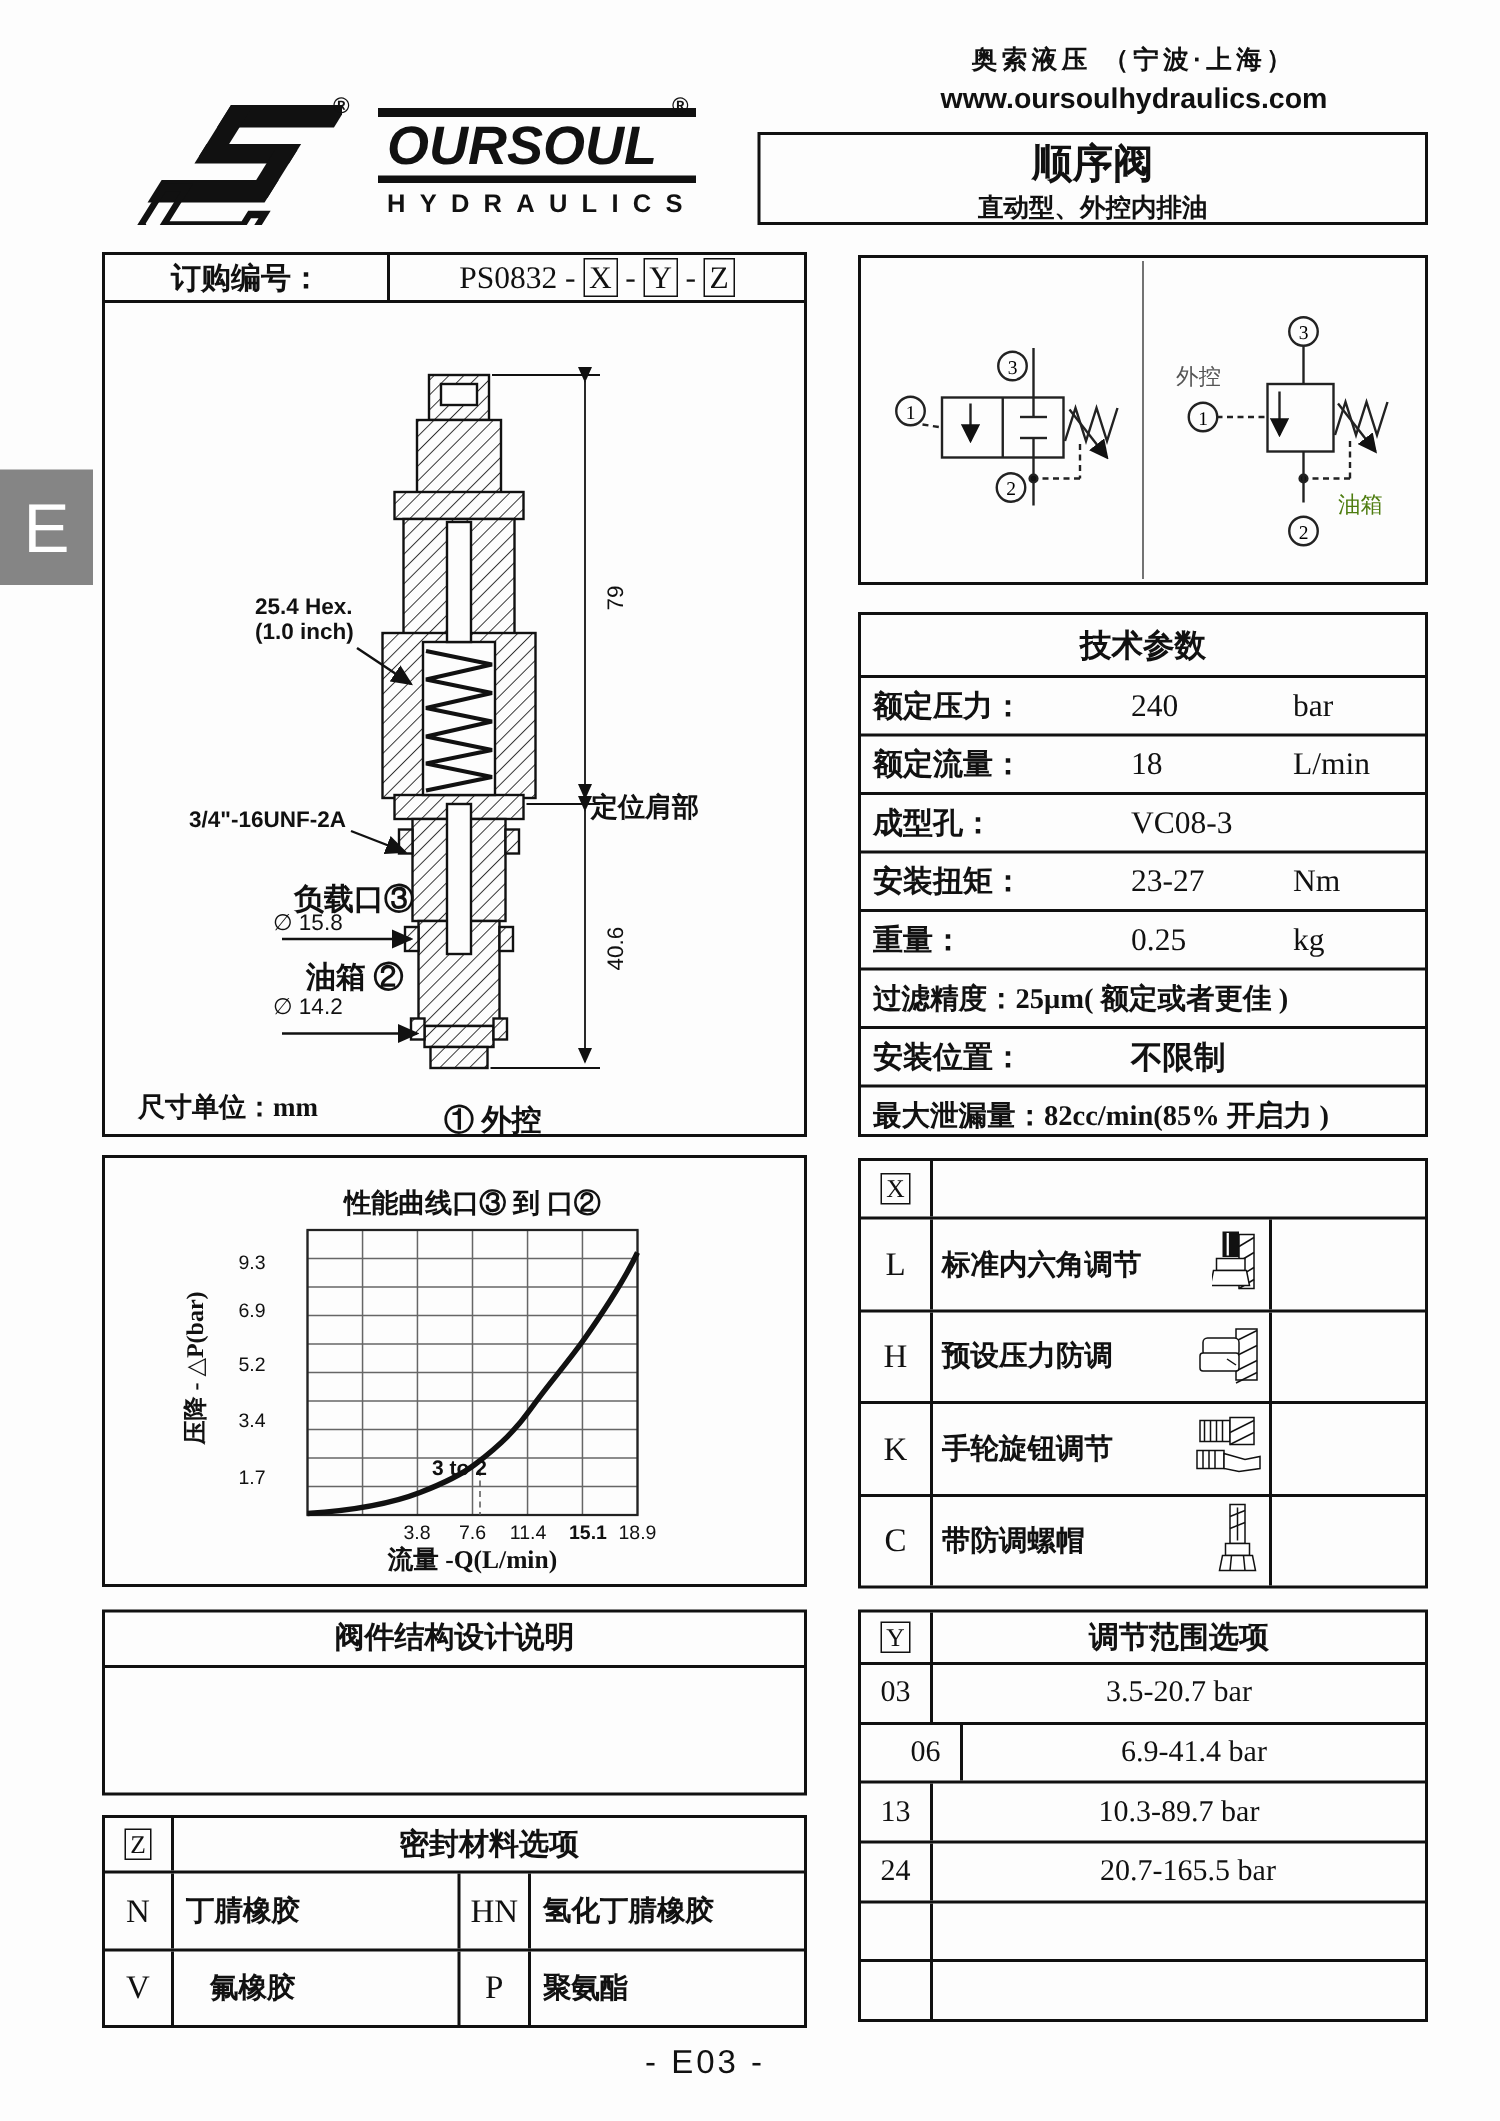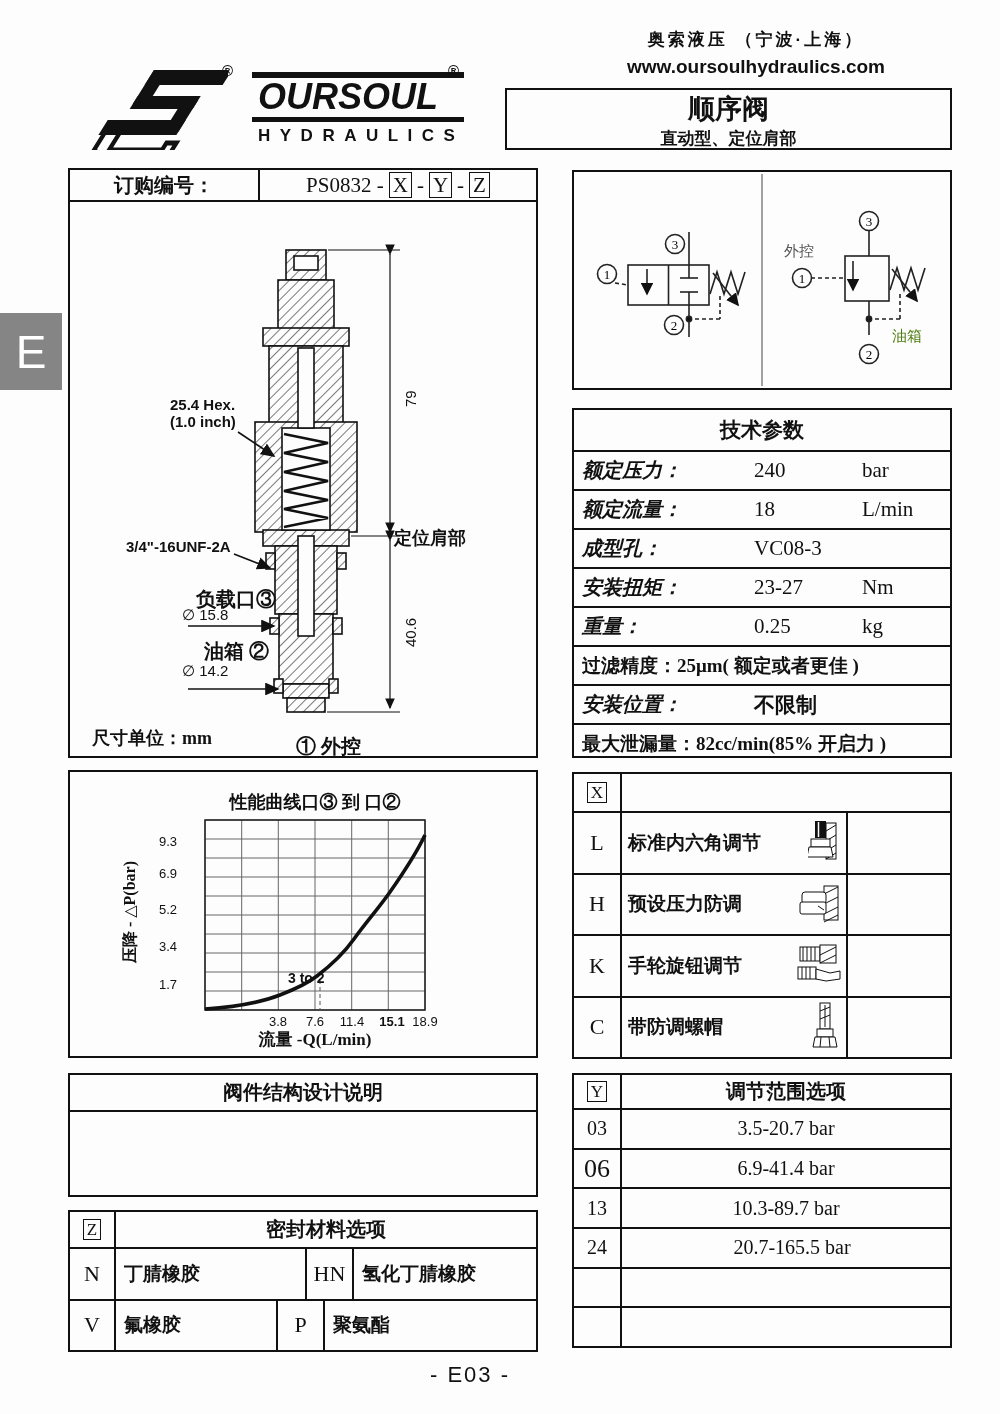--- a/index.html
+++ b/index.html
@@ -20,21 +20,21 @@
               letter-spacing:9.5px;margin-top:4px;padding-left:6px;}
   .reg{font-size:15px;font-family:"Liberation Sans",sans-serif;font-weight:bold;}
   
   .order-label{position:absolute;left:0;top:0;width:190px;height:100%;display:flex;
                align-items:center;justify-content:center;border-right:2px solid #111;
                box-sizing:border-box;font-size:20px;}
   .order-value{position:absolute;left:190px;top:0;right:0;height:100%;display:flex;
                align-items:center;justify-content:center;font-size:21px;gap:5px;}
   
   .t-row{position:relative;border-top:2px solid #111;height:39px;display:flex;align-items:center;box-sizing:border-box;}
-  .t-row .lab{width:172px;padding-left:8px;font-size:20px;font-style:italic;}
+  .t-row .lab{width:172px;padding-left:8px;font-size:20px;}
   .t-row .val{width:108px;font-size:21px;}
   .t-row .unit{flex:1;font-size:21px;}
   .t-row .full{padding-left:8px;font-size:19px;}
   .t-head{height:40px;display:flex;align-items:center;justify-content:center;font-size:21px;}
   
   .opt-head{display:flex;border-bottom:2px solid #111;box-sizing:border-box;align-items:center;}
   .opt-code-cell{width:48px;display:flex;align-items:center;justify-content:center;
                  border-right:2px solid #111;box-sizing:border-box;align-self:stretch;}
   .opt-title{flex:1;text-align:center;font-size:20px;}
   .opt-row{display:flex;border-bottom:2px solid #111;box-sizing:border-box;}
@@ -70,21 +70,21 @@
     <div class="wordmark">OURSOUL</div>
     <div class="hydraulics">HYDRAULICS</div>
   </div>
   <div class="abs reg" style="left:448px;top:62px;">®</div>
 
   <div class="abs cjk center" style="left:560px;top:28px;width:392px;font-size:17px;letter-spacing:3px;font-family:'Liberation Sans',sans-serif;">奥索液压 （宁波·上海）</div>
   <div class="abs center sans" style="left:560px;top:56px;width:392px;font-size:19px;font-weight:600;">www.oursoulhydraulics.com</div>
 
   <div class="box" style="left:505px;top:88px;width:447px;height:62px;">
     <div class="center cjk" style="font-size:27px;margin-top:1px;">顺序阀</div>
-    <div class="center cjk" style="font-size:17px;">直动型、定位肩部</div>
+    <div class="center cjk" style="font-size:17px;">直动型、外控内排油</div>
   </div>
 
   <div class="box" style="left:68px;top:168px;width:470px;height:34px;">
     <div class="order-label cjk">订购编号：</div>
     <div class="order-value serif">
       <span>PS0832 -</span>
       <span class="codebox">X</span>
       <span>-</span>
       <span class="codebox">Y</span>
       <span>-</span>
@@ -392,21 +392,21 @@
       <div class="opt-code-cell">
           <span class="codebox serif" style="font-size:17px;">Y</span>
         </div>
       <div class="opt-title cjk">调节范围选项</div>
     </div>
     <div class="opt-row" style="flex:1;align-items:center;">
       <div class="opt-code-cell serif" style="font-size:20px;">03</div>
       <div class="center serif" style="flex:1;font-size:20px;">3.5-20.7 bar</div>
     </div>
     <div class="opt-row" style="flex:1;align-items:center;">
-      <div class="opt-code-cell serif" style="font-size:26px;">06</div>
+      <div class="opt-code-cell serif" style="font-size:20px;margin-left:20px;">06</div>
       <div class="center serif" style="flex:1;font-size:20px;">6.9-41.4 bar</div>
     </div>
     <div class="opt-row" style="flex:1;align-items:center;">
       <div class="opt-code-cell serif" style="font-size:20px;">13</div>
       <div class="center serif" style="flex:1;font-size:20px;">10.3-89.7 bar</div>
     </div>
     <div class="opt-row" style="flex:1;align-items:center;gap:12px;">
       <div class="opt-code-cell serif" style="font-size:20px;">24</div>
       <div class="center serif" style="flex:1;font-size:20px;">20.7-165.5 bar</div>
     </div>
@@ -428,21 +428,21 @@
       <div class="opt-title cjk">密封材料选项</div>
     </div>
     <div class="opt-row" style="flex:1;align-items:center;">
       <div class="opt-code-cell serif" style="width:46px;font-size:22px;">N</div>
       <div class="cjk" style="width:191px;padding-left:8px;font-size:19px;border-right:2px solid #111;box-sizing:border-box;align-self:stretch;display:flex;align-items:center;">丁腈橡胶</div>
       <div class="serif center" style="width:47px;font-size:22px;border-right:2px solid #111;box-sizing:border-box;align-self:stretch;display:flex;align-items:center;justify-content:center;">HN</div>
       <div class="cjk" style="flex:1;padding-left:8px;font-size:19px;">氢化丁腈橡胶</div>
     </div>
     <div class="opt-row" style="flex:1;align-items:center;">
       <div class="opt-code-cell serif" style="width:46px;font-size:22px;">V</div>
-      <div class="cjk" style="width:162px;padding-left:8px;font-size:19px;border-right:2px solid #111;box-sizing:border-box;align-self:stretch;display:flex;align-items:center;">氟橡胶</div>
+      <div class="cjk" style="width:191px;padding-left:24px;font-size:19px;border-right:2px solid #111;box-sizing:border-box;align-self:stretch;display:flex;align-items:center;">氟橡胶</div>
       <div class="serif center" style="width:47px;font-size:22px;border-right:2px solid #111;box-sizing:border-box;align-self:stretch;display:flex;align-items:center;justify-content:center;">P</div>
       <div class="cjk" style="flex:1;padding-left:8px;font-size:19px;">聚氨酯</div>
     </div>
   </div>
 
   <div class="e-tab">E</div>
   <div class="footer">- E03 -</div>
 
 </div>
 

